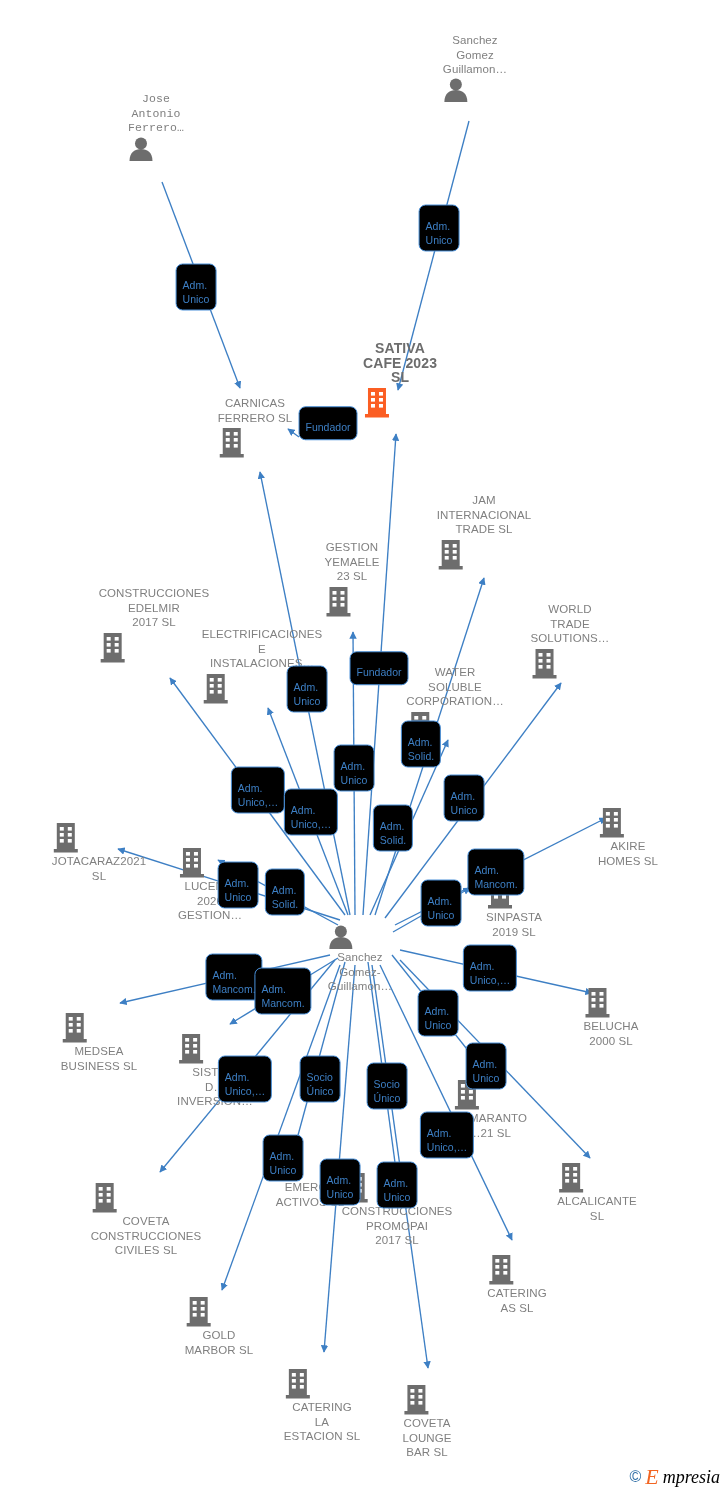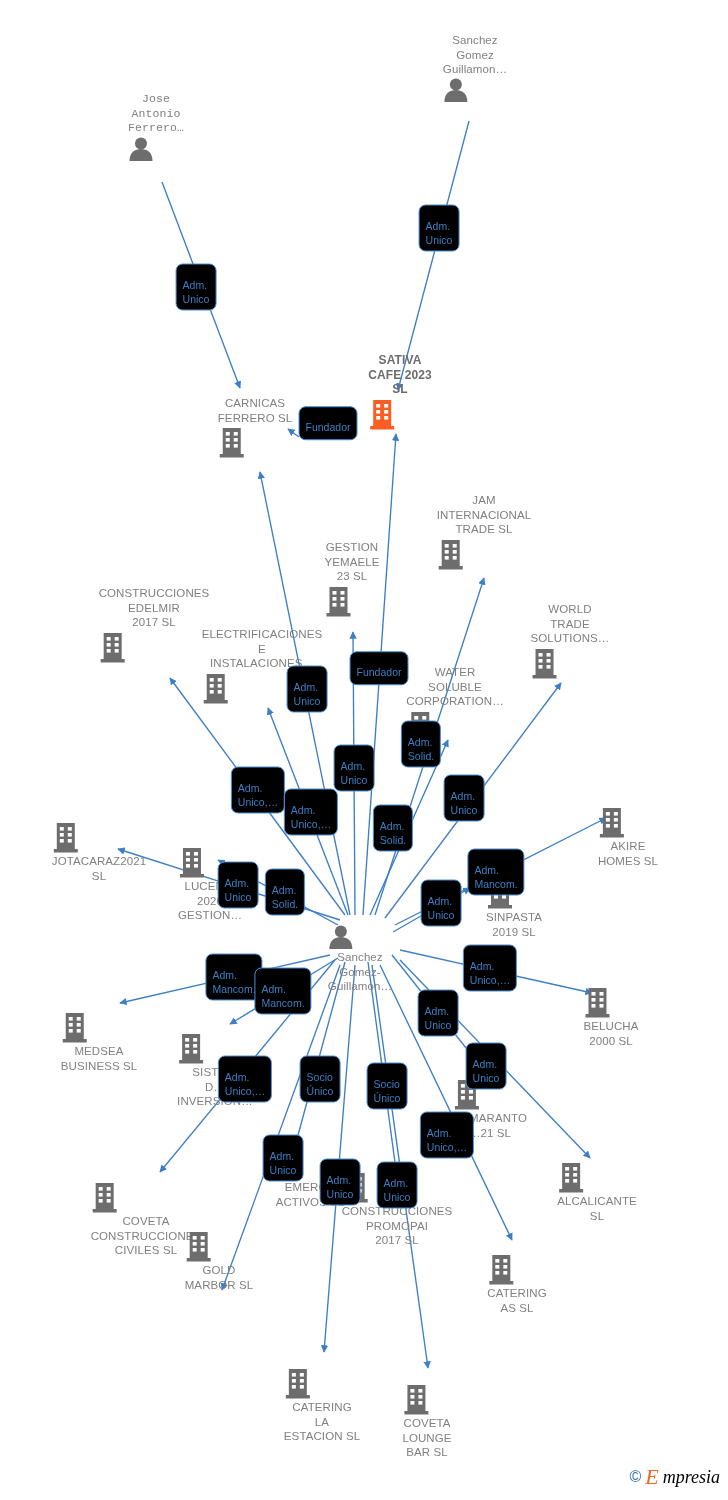--- a/index.html
+++ b/index.html
@@ -13,21 +13,21 @@
 
   .node{position:absolute;transform:translate(-50%,0);text-align:center;}
   .node .node-label{
     display:block;color:#808080;font-size:11.5px;line-height:14.5px;
     letter-spacing:.1px;white-space:pre-line;
   }
   .node .node-icon{display:block;margin:1px auto 0;}
   .node.company .node-icon svg{display:block;}
   .node.person .node-icon svg{display:block;}
 
-  .node.center .node-label{font-weight:bold;color:#6d6d6d;font-size:12px;margin-top:12px;}
+  .node.center .node-label{font-weight:bold;color:#6d6d6d;font-size:14px;}
 
   .edge-label{
     position:absolute;transform:translate(-50%,-50%);
     border:1.4px solid #4a90d9;border-radius:7px;background:#000000;
     color:#3d7fc4;font-size:10.5px;line-height:13.5px;
     padding:14px 6px 4px;text-align:left;white-space:pre-line;
     box-sizing:border-box;
   }
 
   #watermark{
@@ -520,21 +520,21 @@
             <rect x="16" y="12" width="4" height="3.6"></rect>
           <rect x="8" y="18" width="4" height="3.6"></rect>
             <rect x="16" y="18" width="4" height="3.6"></rect>
         </g>
       </svg>
     </span>
     <span class="node-label">CATERING
 AS  SL</span>
   </div>
 
-  <div class="node company" style="left:219px;top:1229px;">
+  <div class="node company" style="left:219px;top:1294px;">
     <span class="node-icon" style="margin-bottom:1px;">
       <svg width="28" height="32" viewBox="0 0 28 32">
         <rect x="5" y="2" width="18" height="27" fill="#6d6d6d"></rect>
         <rect x="2" y="28" width="24" height="3.5" fill="#6d6d6d"></rect>
         <g fill="#ffffff">
           <rect x="8" y="6" width="4" height="3.6"></rect>
             <rect x="16" y="6" width="4" height="3.6"></rect>
           <rect x="8" y="12" width="4" height="3.6"></rect>
             <rect x="16" y="12" width="4" height="3.6"></rect>
           <rect x="8" y="18" width="4" height="3.6"></rect>

